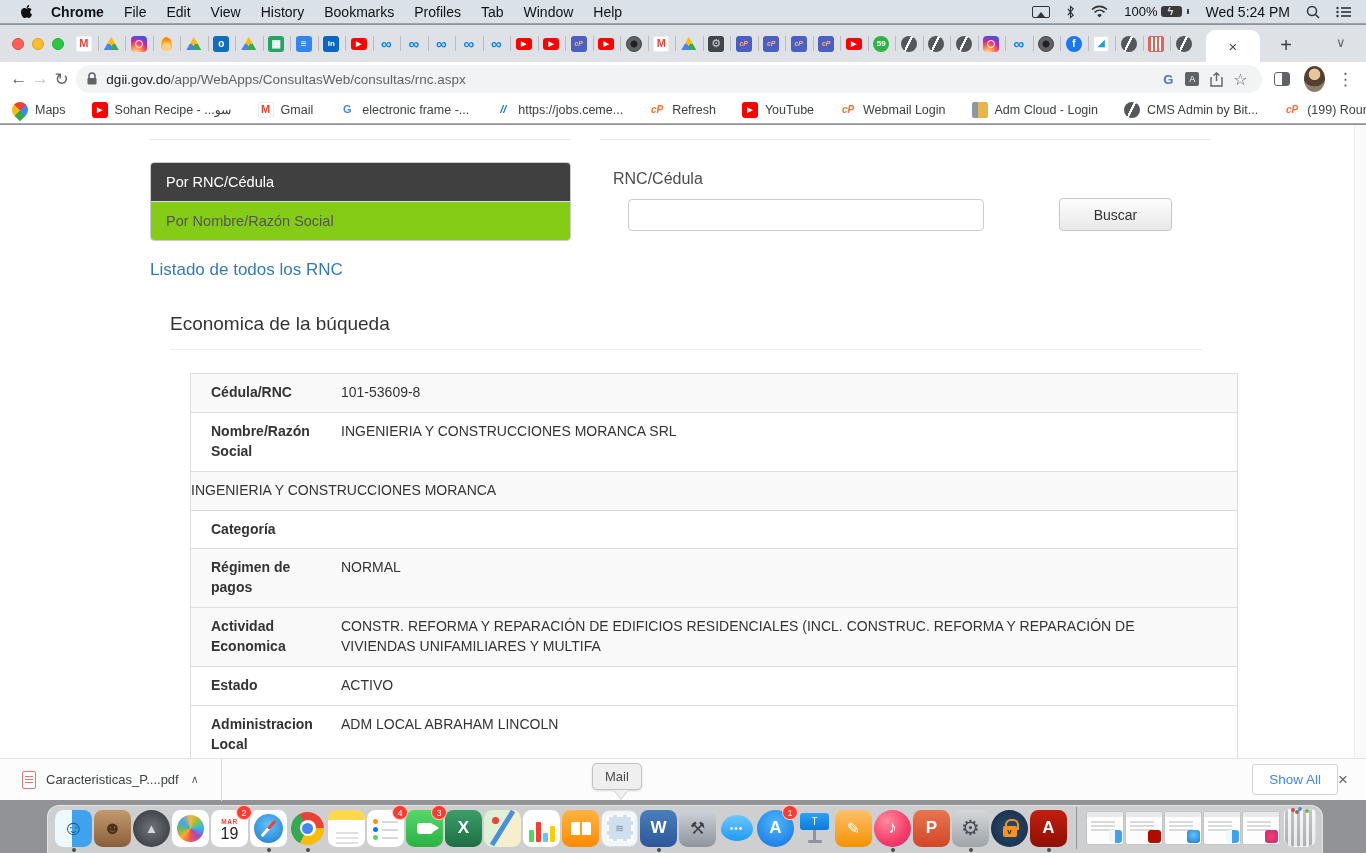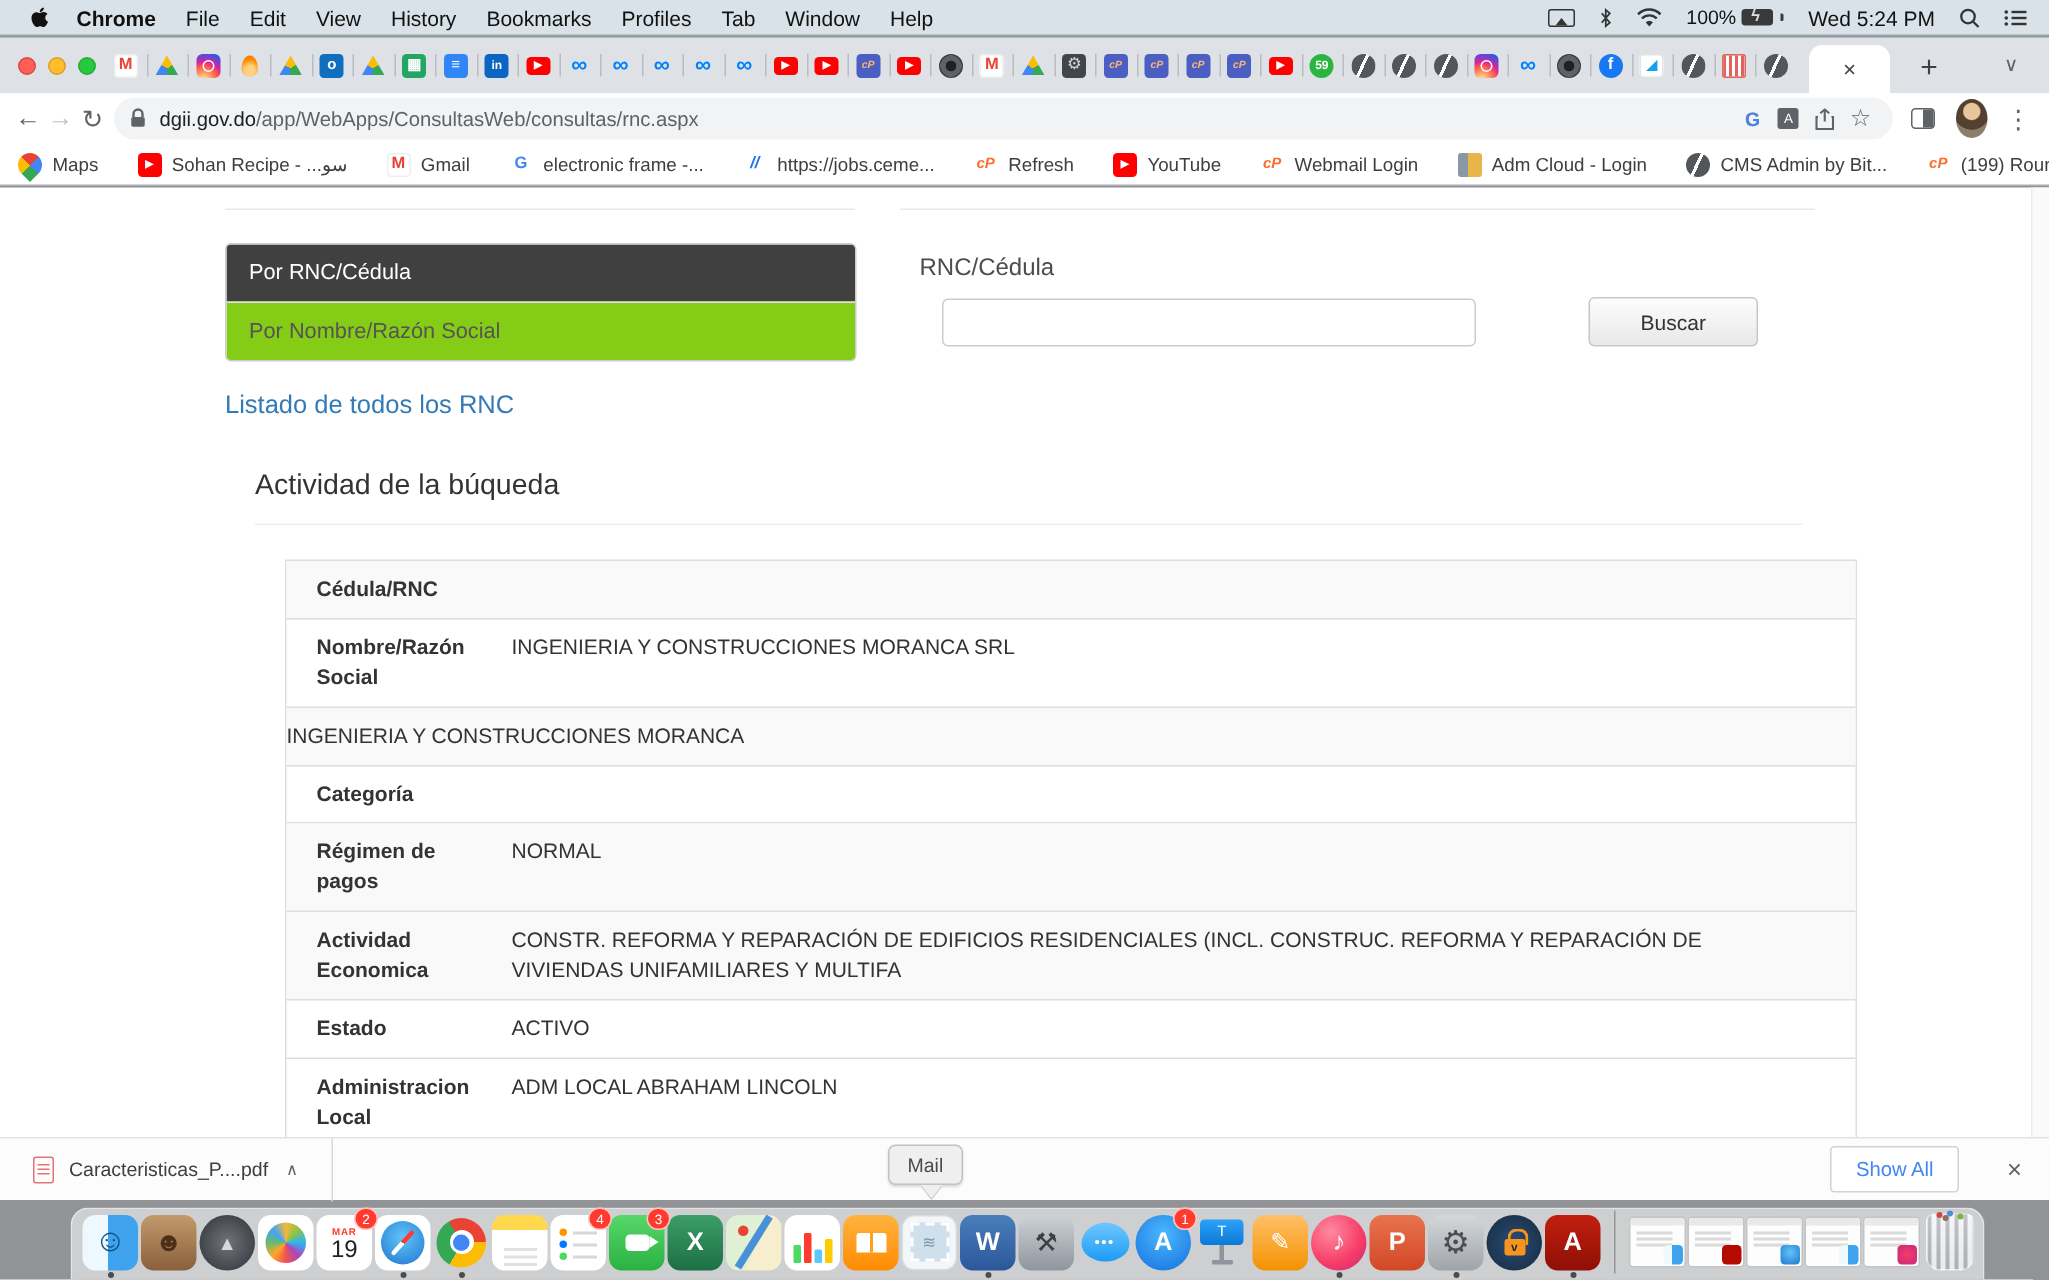--- a/index.html
+++ b/index.html
@@ -117,21 +117,21 @@
   .tvalue { flex:1; padding:9px 30px 9px 0; line-height:1.42;}
 
   
   #downloadbar { position:absolute; top:758px; left:0; width:1366px; height:42px; background:#fcfcfc; border-top:1px solid #e2e2e2; display:flex; align-items:center;}
   #dl-chip { display:flex; align-items:center; gap:10px; padding:0 16px 0 22px; height:42px; cursor:pointer;}
   .pdf-ic { width:14px; height:18px; border:1.4px solid #e57373; border-radius:2px; position:relative;}
   .pdf-ic::before { content:""; position:absolute; left:2px; top:4px; width:8px; height:1.5px; background:#e57373; box-shadow:0 3px 0 #e57373, 0 6px 0 #e57373;}
   #dl-name { font-size:13px; color:#3c4043;}
   #dl-chevron { color:#5f6368; font-size:11px; cursor:pointer; margin-left:2px;}
   #dl-divider { width:1px; height:42px; background:#d8d8d8; margin-left:6px;}
-  #dl-right { margin-left:auto; display:flex; align-items:center; gap:32px; padding-right:18px;}
+  #dl-right { margin-left:auto; display:flex; align-items:center; gap:0; padding-right:18px;}
   #show-all { border:1px solid #d2d2d2; border-radius:3px; background:#fff; color:#4285f4; font-size:13.5px; padding:7px 16px; cursor:pointer;}
   #dl-close { color:#5f6368; font-size:17px; cursor:pointer;}
 
   
   #mail-tooltip { position:absolute; left:592px; top:763px; z-index:60;}
   #mail-tooltip .tt-box { background:#efefef; border:1px solid #c2c2c2; border-radius:5px; padding:5px 12px; font-size:13px; color:#4a4a4a; box-shadow:0 1px 2px rgba(0,0,0,.15);}
   #mail-tooltip .tt-arrow { position:absolute; left:22px; top:27px; border-left:7px solid transparent; border-right:7px solid transparent; border-top:9px solid #efefef; filter:drop-shadow(0 1px 0 #c2c2c2);}
 
   
   #dock { position:absolute; left:47px; bottom:0; width:1276px; height:48px;
@@ -501,26 +501,27 @@
   <div id="listgroup">
     <div class="lg-item lg-active">Por RNC/Cédula</div>
     <div class="lg-item lg-plain">Por Nombre/Razón Social</div>
   </div>
   <a id="rnc-link">Listado de todos los RNC</a>
 
   <div id="search-label">RNC/Cédula</div>
   <input id="rnc-input" value="" style="">
   <button id="buscar-btn">Buscar</button>
 
-  <div id="results-title">Actividad de la búqueda</div>
+  <div id="results-title">Economica de la búqueda</div>
   <div id="results-hr"></div>
 
   <div id="results-table">
     <div class="trow stripe">
       <div class="tlabel">Cédula/RNC</div>
+      <div class="tvalue">101-53609-8</div>
     </div>
     <div class="trow">
       <div class="tlabel">Nombre/Razón Social</div>
       <div class="tvalue">INGENIERIA Y CONSTRUCCIONES MORANCA SRL</div>
     </div>
     <div class="trow stripe">
       <div class="tvalue">INGENIERIA Y CONSTRUCCIONES MORANCA</div>
     </div>
     <div class="trow">
       <div class="tlabel">Categoría</div>

